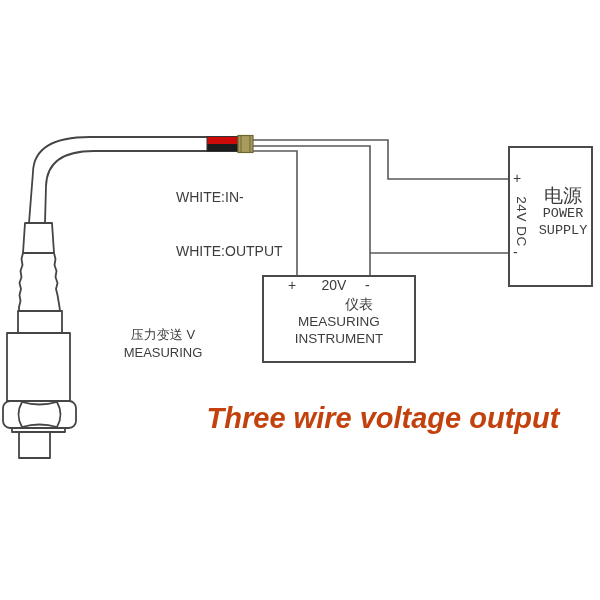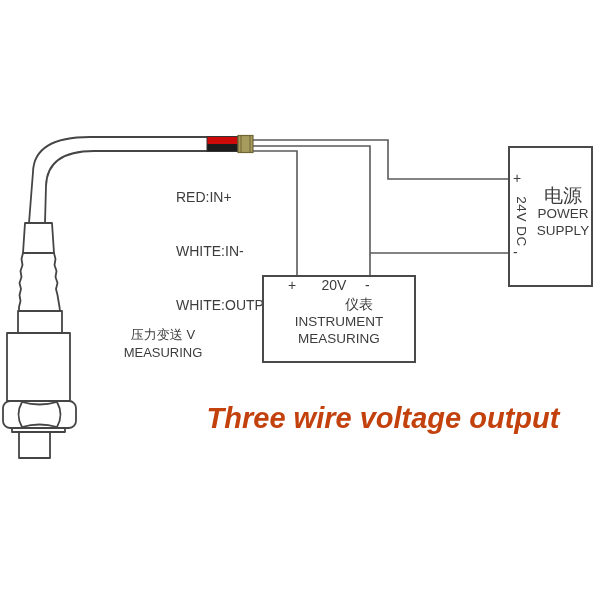--- a/index.html
+++ b/index.html
@@ -31,21 +31,21 @@
   #power-box{left:508px;top:146px;width:85px;height:141px;}
   #power-box .term{position:absolute;left:3px;font-size:14px;color:#3d3d3d;}
   #ps-plus{top:22px;}
   #ps-minus{top:96px;}
   #ps-rating{
     position:absolute;left:-19px;top:66px;width:60px;height:15px;
     font-size:13.5px;text-align:center;transform:rotate(90deg);letter-spacing:0.5px;
   }
   #ps-names{position:absolute;left:24px;top:38px;width:58px;text-align:center;}
   #ps-names .cn{font-size:19px;line-height:19px;}
-  #ps-names .en{font-size:13.5px;line-height:17px;}
+  #ps-names .en{font-size:13.5px;line-height:17px;font-family:Liberation Mono, monospace;}
   
   #diagram-title{
     left:192px;top:402px;width:382px;text-align:center;
     font-size:29px;font-weight:bold;font-style:italic;letter-spacing:0px;
     font-family:"Liberation Sans","DejaVu Sans",sans-serif;
   }
 </style>
 </head>
 <body>
 
@@ -77,38 +77,37 @@
       <path d="M 22,402 Q 15,414.5 22,427" fill="none"></path>
       <path d="M 57,402 Q 64,414.5 57,427" fill="none"></path>
       <path d="M 22,402 Q 39.5,407 57,402" fill="none"></path>
       <path d="M 22,427 Q 39.5,422 57,427" fill="none"></path>
       <rect x="12" y="428" width="53" height="4"></rect>
       <rect x="19" y="432" width="31" height="26"></rect>
     </g>
   </svg>
 
   <div class="abs lbl" id="wire-labels">
-    <div>RED:IN+</div>
     <div>WHITE:IN-</div>
     <div>WHITE:OUTPUT</div>
   </div>
 
   <div class="abs center" id="transmitter-label">
     <div>压力变送 V</div>
     <div>MEASURING</div>
   </div>
 
   <div class="box" id="instrument-box">
     <span class="term" id="inst-plus">+</span>
     <span class="term" id="inst-range">20V</span>
     <span class="term" id="inst-minus">-</span>
     <div id="inst-names">
       <div class="cn">仪表</div>
+      <div class="en">MEASURING</div>
       <div class="en">INSTRUMENT</div>
-      <div class="en">MEASURING</div>
     </div>
   </div>
 
   <div class="box" id="power-box">
     <span class="term" id="ps-plus">+</span>
     <span class="term" id="ps-minus">-</span>
     <div id="ps-rating">24V DC</div>
     <div id="ps-names">
       <div class="cn">电源</div>
       <div class="en">POWER</div>

